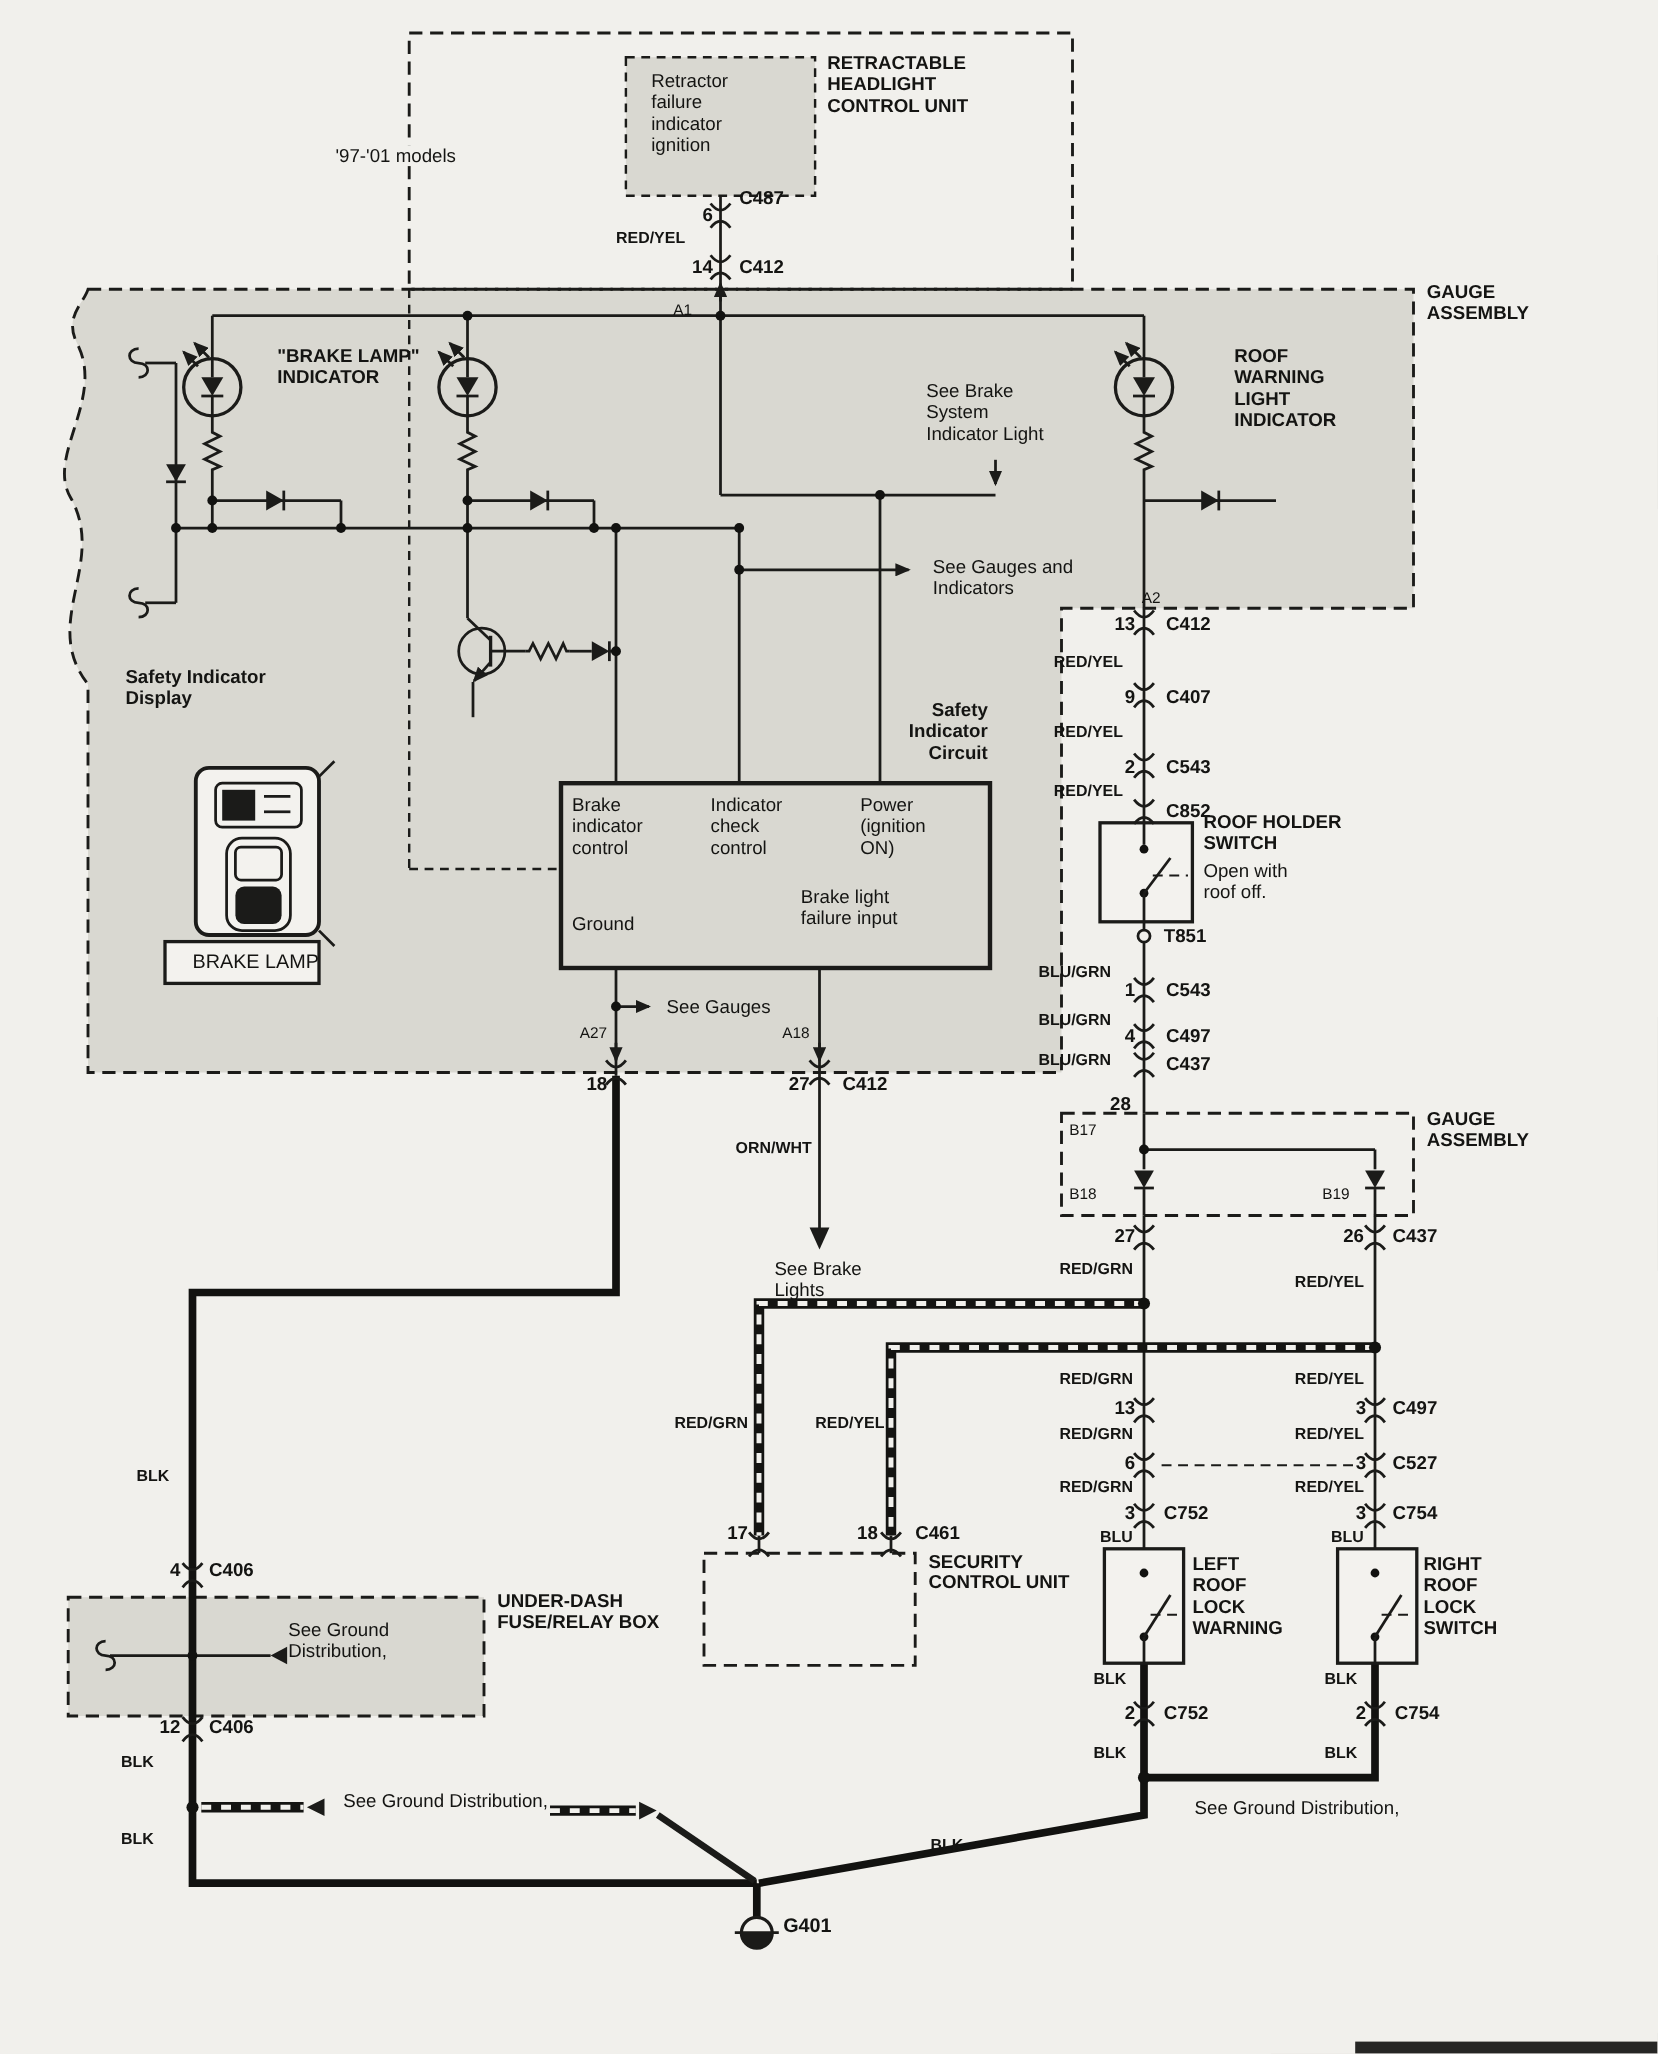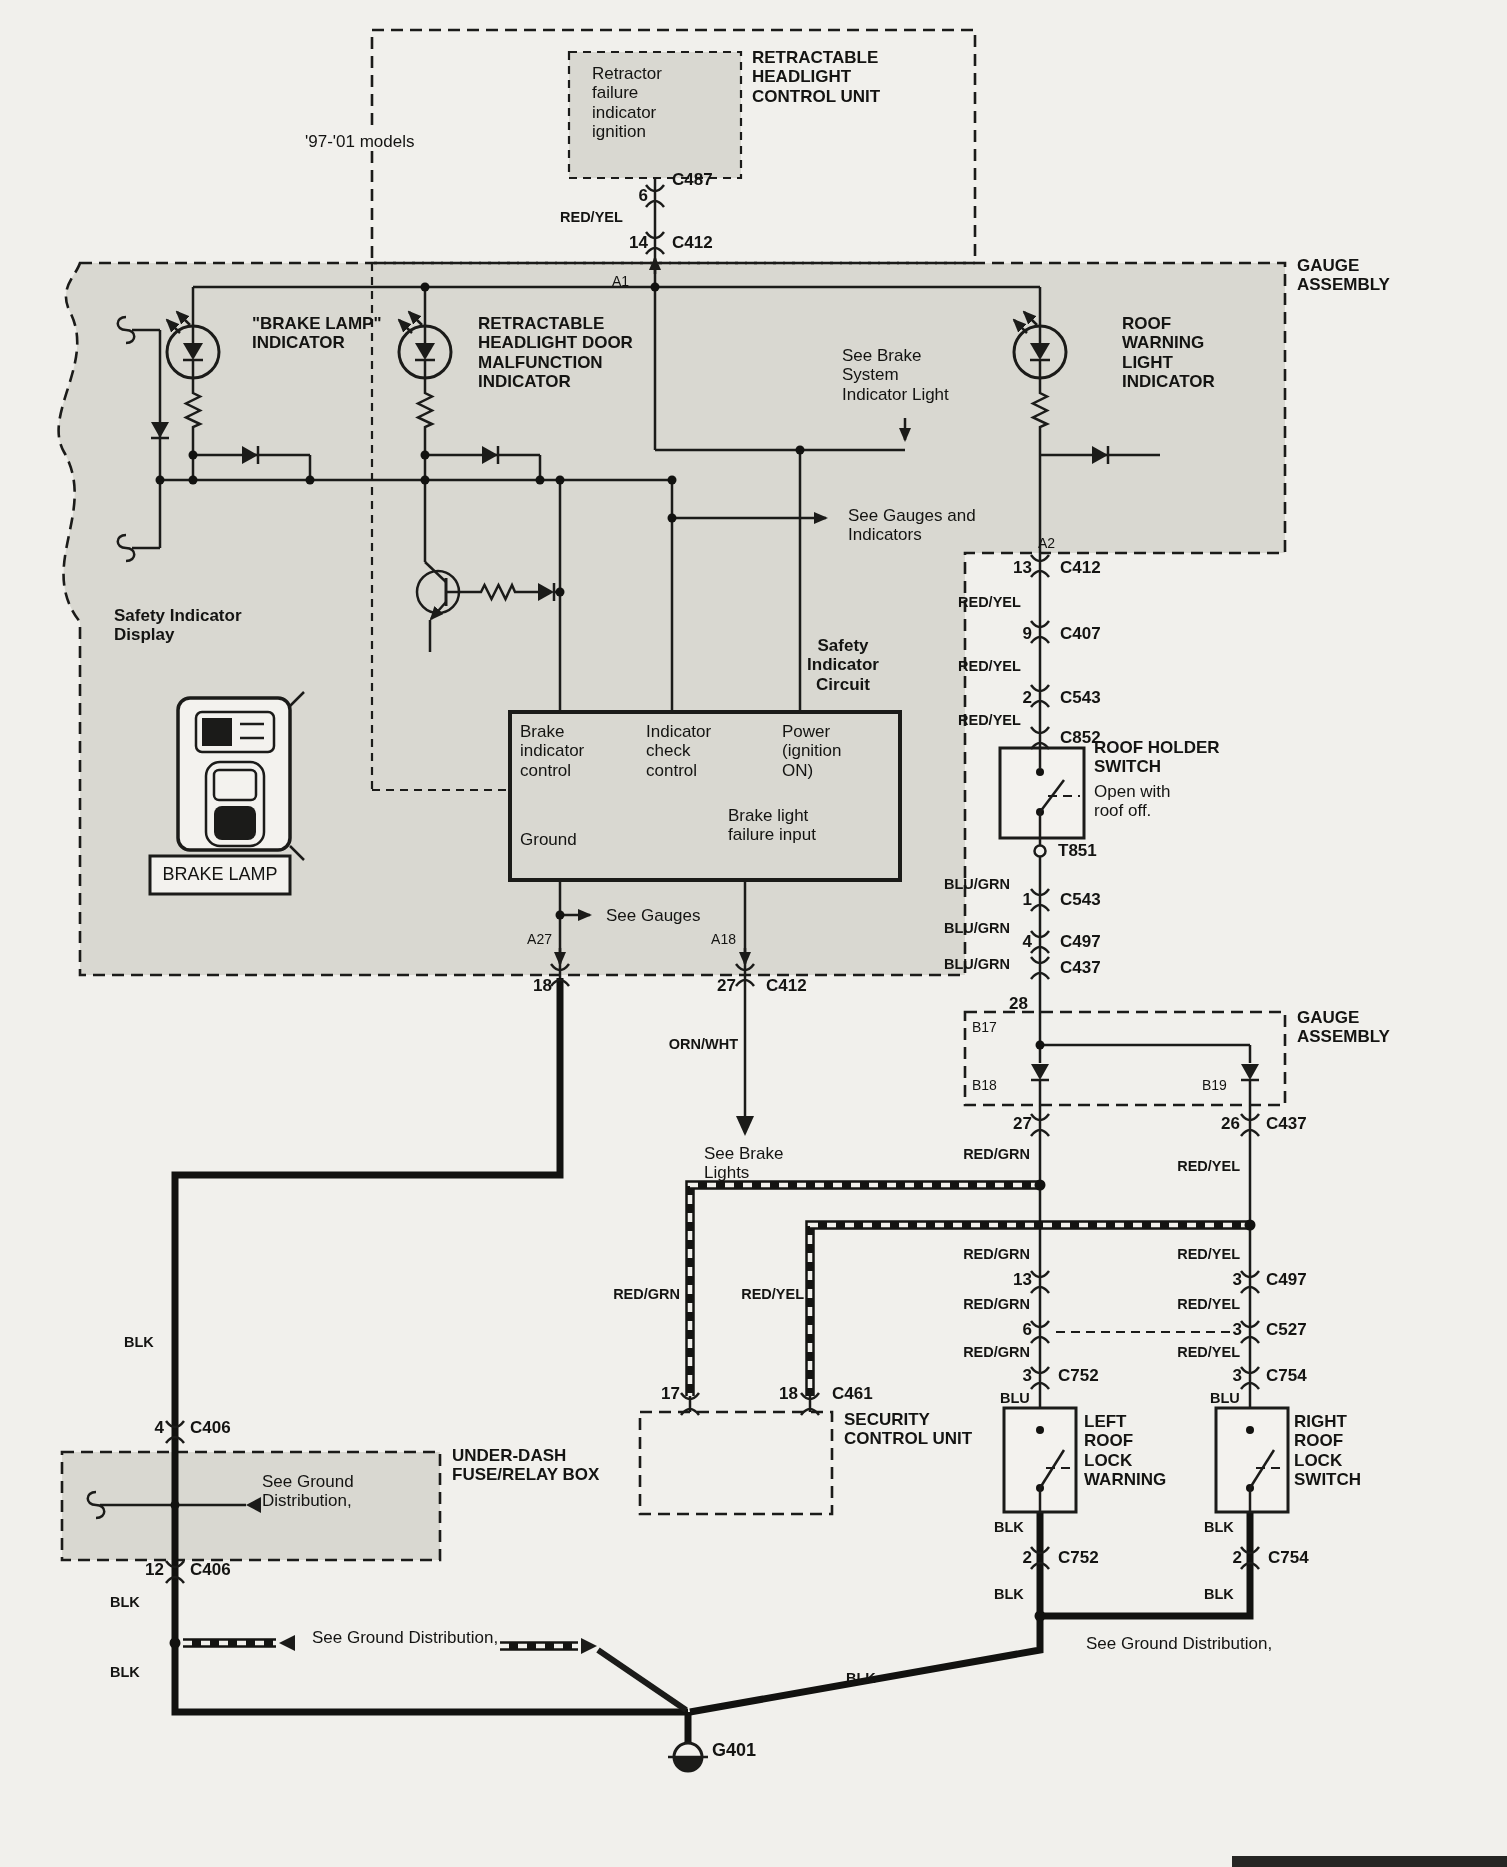--- a/index.html
+++ b/index.html
@@ -5,21 +5,21 @@
   html,body{margin:0;padding:0;background:#e8e7e3;}
   .page{position:relative;width:1507px;height:1867px;background:#f1f0ec;overflow:hidden;
         font-family:"Liberation Sans","DejaVu Sans",sans-serif;color:#141412;}
   svg{position:absolute;left:0;top:0;}
   .lbl{position:absolute;font-size:17px;line-height:1.14;color:#141412;white-space:nowrap;}
   .wrap{white-space:normal;}
   .b{font-weight:bold;}
   .s14{font-size:14.5px;}
   .s13{font-size:14px;}
   .rt{text-align:right;}
-  .ctr{text-align:center;}
+  .ctr{text-align:right;}
   .bg{background:#f1f0ec;padding:0 3px;}
   .w{stroke:#1b1b19;stroke-width:2.5;fill:none;}
   .w6{stroke:#1b1b19;stroke-width:6;fill:none;}
   .wk{stroke:#121210;stroke-width:7;fill:none;}
   .sym{stroke:#1b1b19;stroke-width:2.5;fill:none;}
   .sy3{stroke:#1b1b19;stroke-width:3;fill:none;}
   .dsh{stroke:#1b1b19;stroke-width:2.6;fill:none;stroke-dasharray:12 7;}
   .dsh2{stroke:#1b1b19;stroke-width:2.2;fill:none;stroke-dasharray:8 6;}
   .dsh3{stroke:#1b1b19;stroke-width:1.8;fill:none;stroke-dasharray:9 6;}
   .shade{fill:#d9d8d1;}
@@ -290,21 +290,20 @@
 <div class="lbl wrap" style="left:592px;top:64px;width:110px">Retractor failure indicator ignition</div>
 <div class="lbl b rt" style="left:612px;top:186px;width:36px">6</div>
 <div class="lbl b" style="left:672px;top:170px">C487</div>
 <div class="lbl b s14" style="left:560px;top:209px">RED/YEL</div>
 <div class="lbl b rt" style="left:604px;top:233px;width:44px">14</div>
 <div class="lbl b" style="left:672px;top:233px">C412</div>
 <div class="lbl s13" style="left:612px;top:274px">A1</div>
 
 <div class="lbl b wrap" style="left:1297px;top:256px;width:115px">GAUGE ASSEMBLY</div>
 <div class="lbl b wrap" style="left:252px;top:314px;width:130px">"BRAKE LAMP" INDICATOR</div>
-<div class="lbl b wrap" style="left:478px;top:314px;width:165px">RETRACTABLE HEADLIGHT DOOR MALFUNCTION INDICATOR</div>
 <div class="lbl wrap" style="left:842px;top:346px;width:115px">See Brake System Indicator Light</div>
 <div class="lbl b wrap" style="left:1122px;top:314px;width:120px">ROOF WARNING LIGHT INDICATOR</div>
 <div class="lbl wrap" style="left:848px;top:506px;width:160px">See Gauges and Indicators</div>
 <div class="lbl s13" style="left:1038px;top:536px">A2</div>
 
 <div class="lbl b rt" style="left:996px;top:558px;width:36px">13</div>
 <div class="lbl b" style="left:1060px;top:558px">C412</div>
 <div class="lbl b s14" style="left:958px;top:594px">RED/YEL</div>
 <div class="lbl b rt" style="left:996px;top:624px;width:36px">9</div>
 <div class="lbl b" style="left:1060px;top:624px">C407</div>

